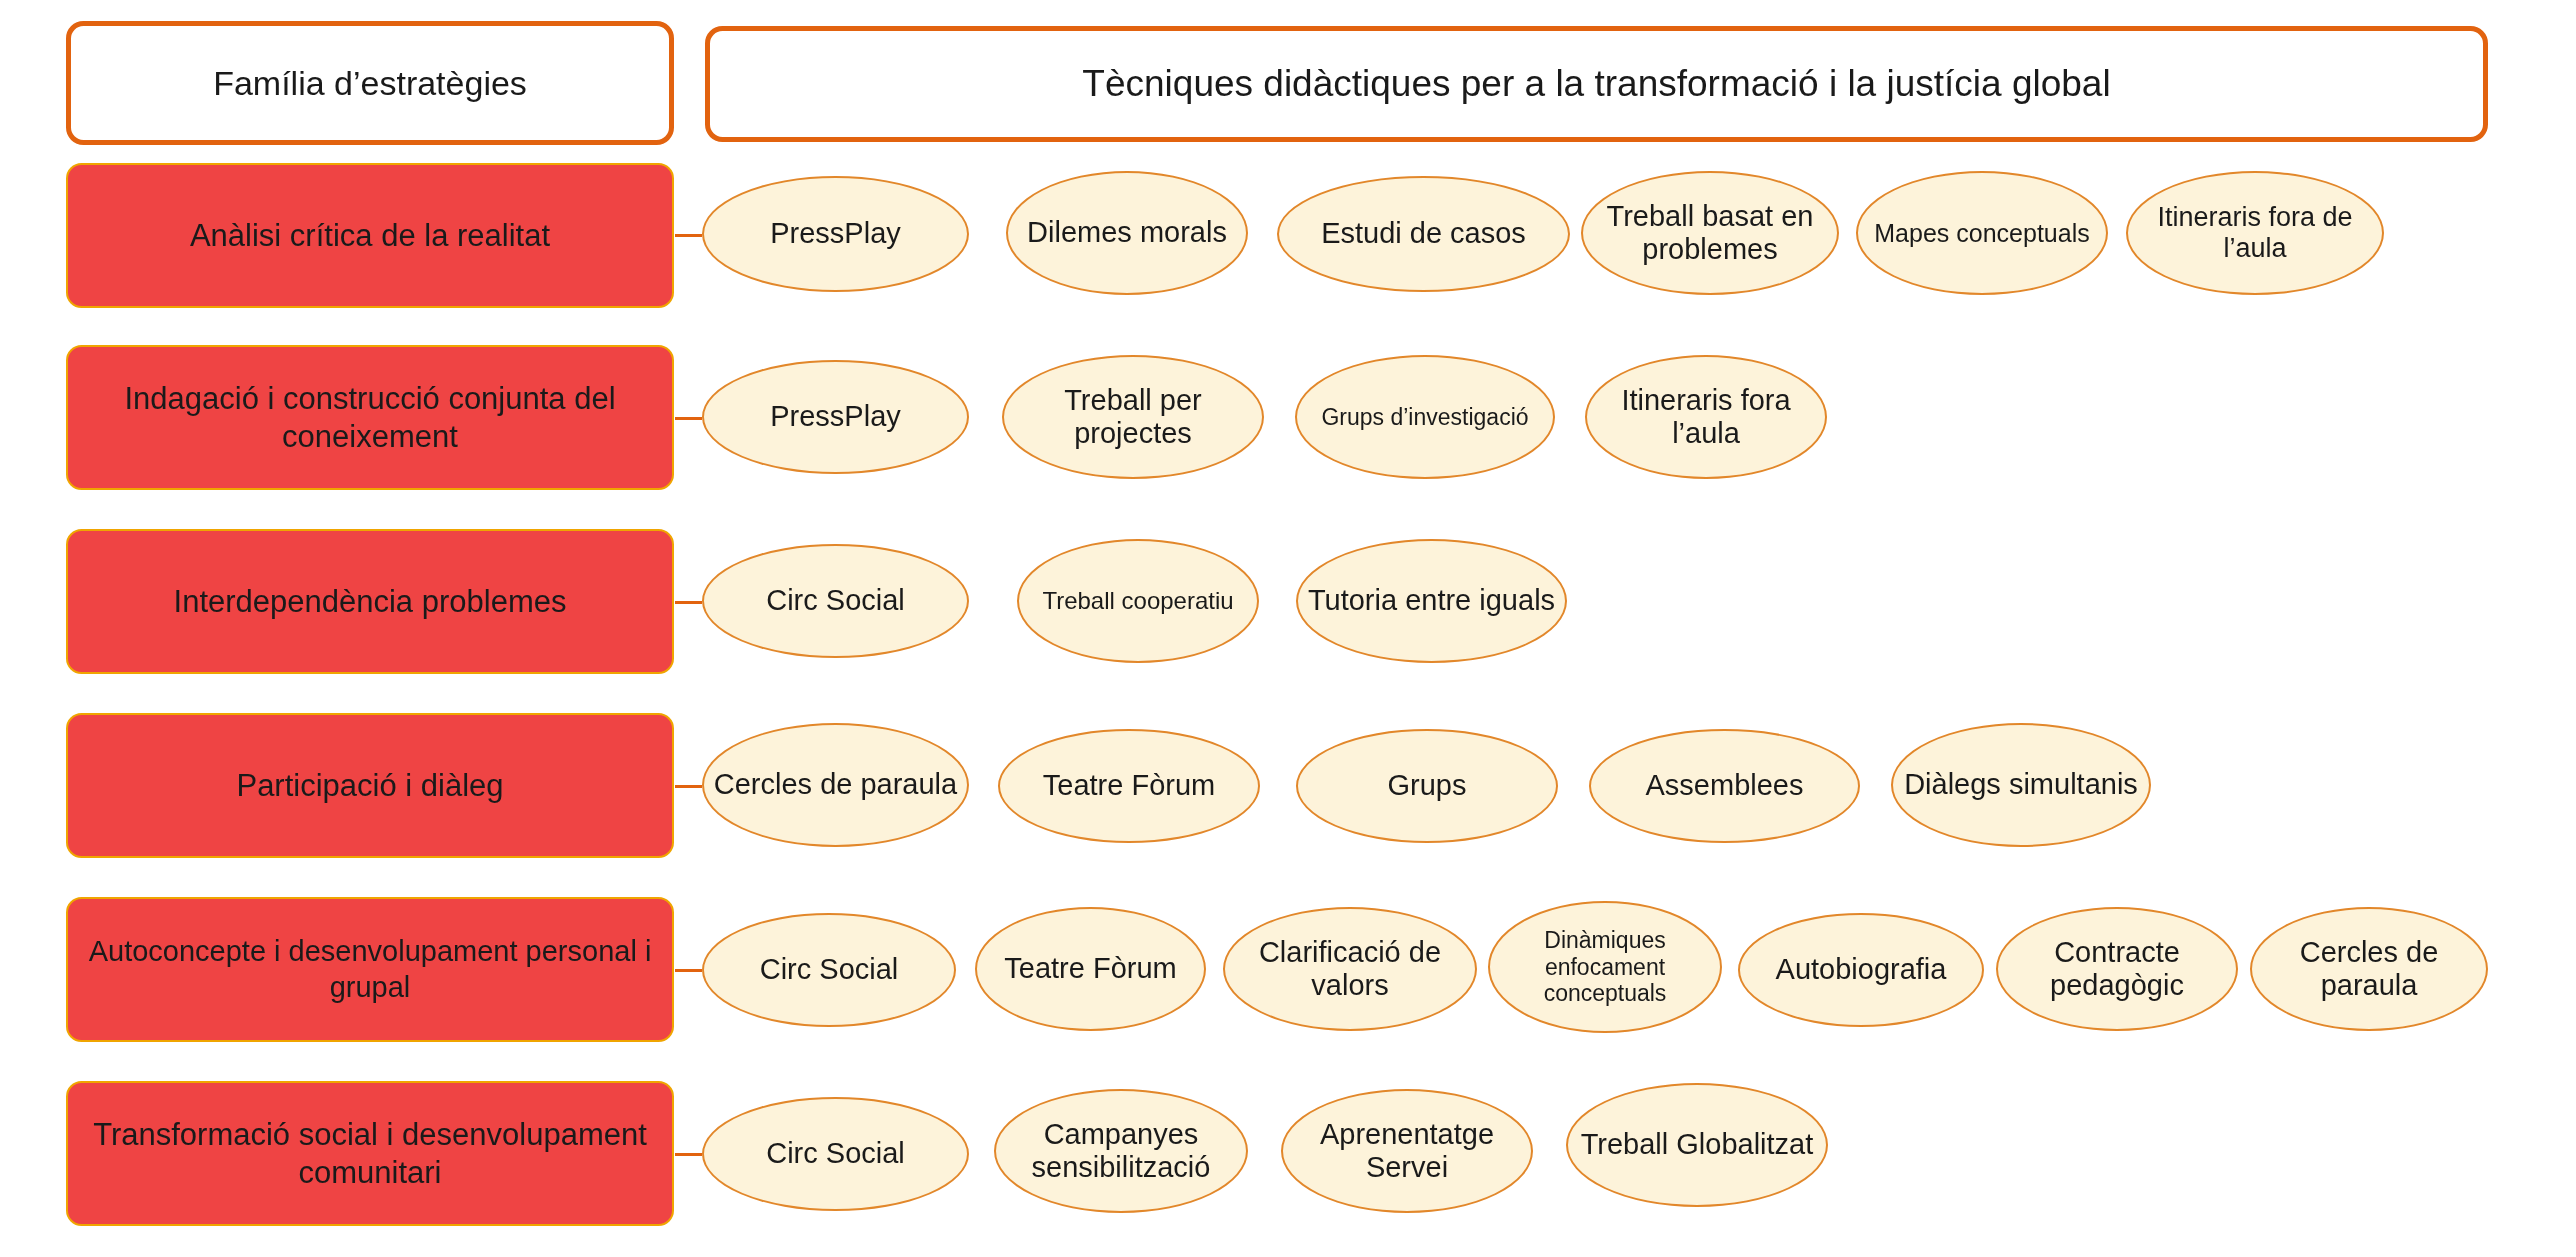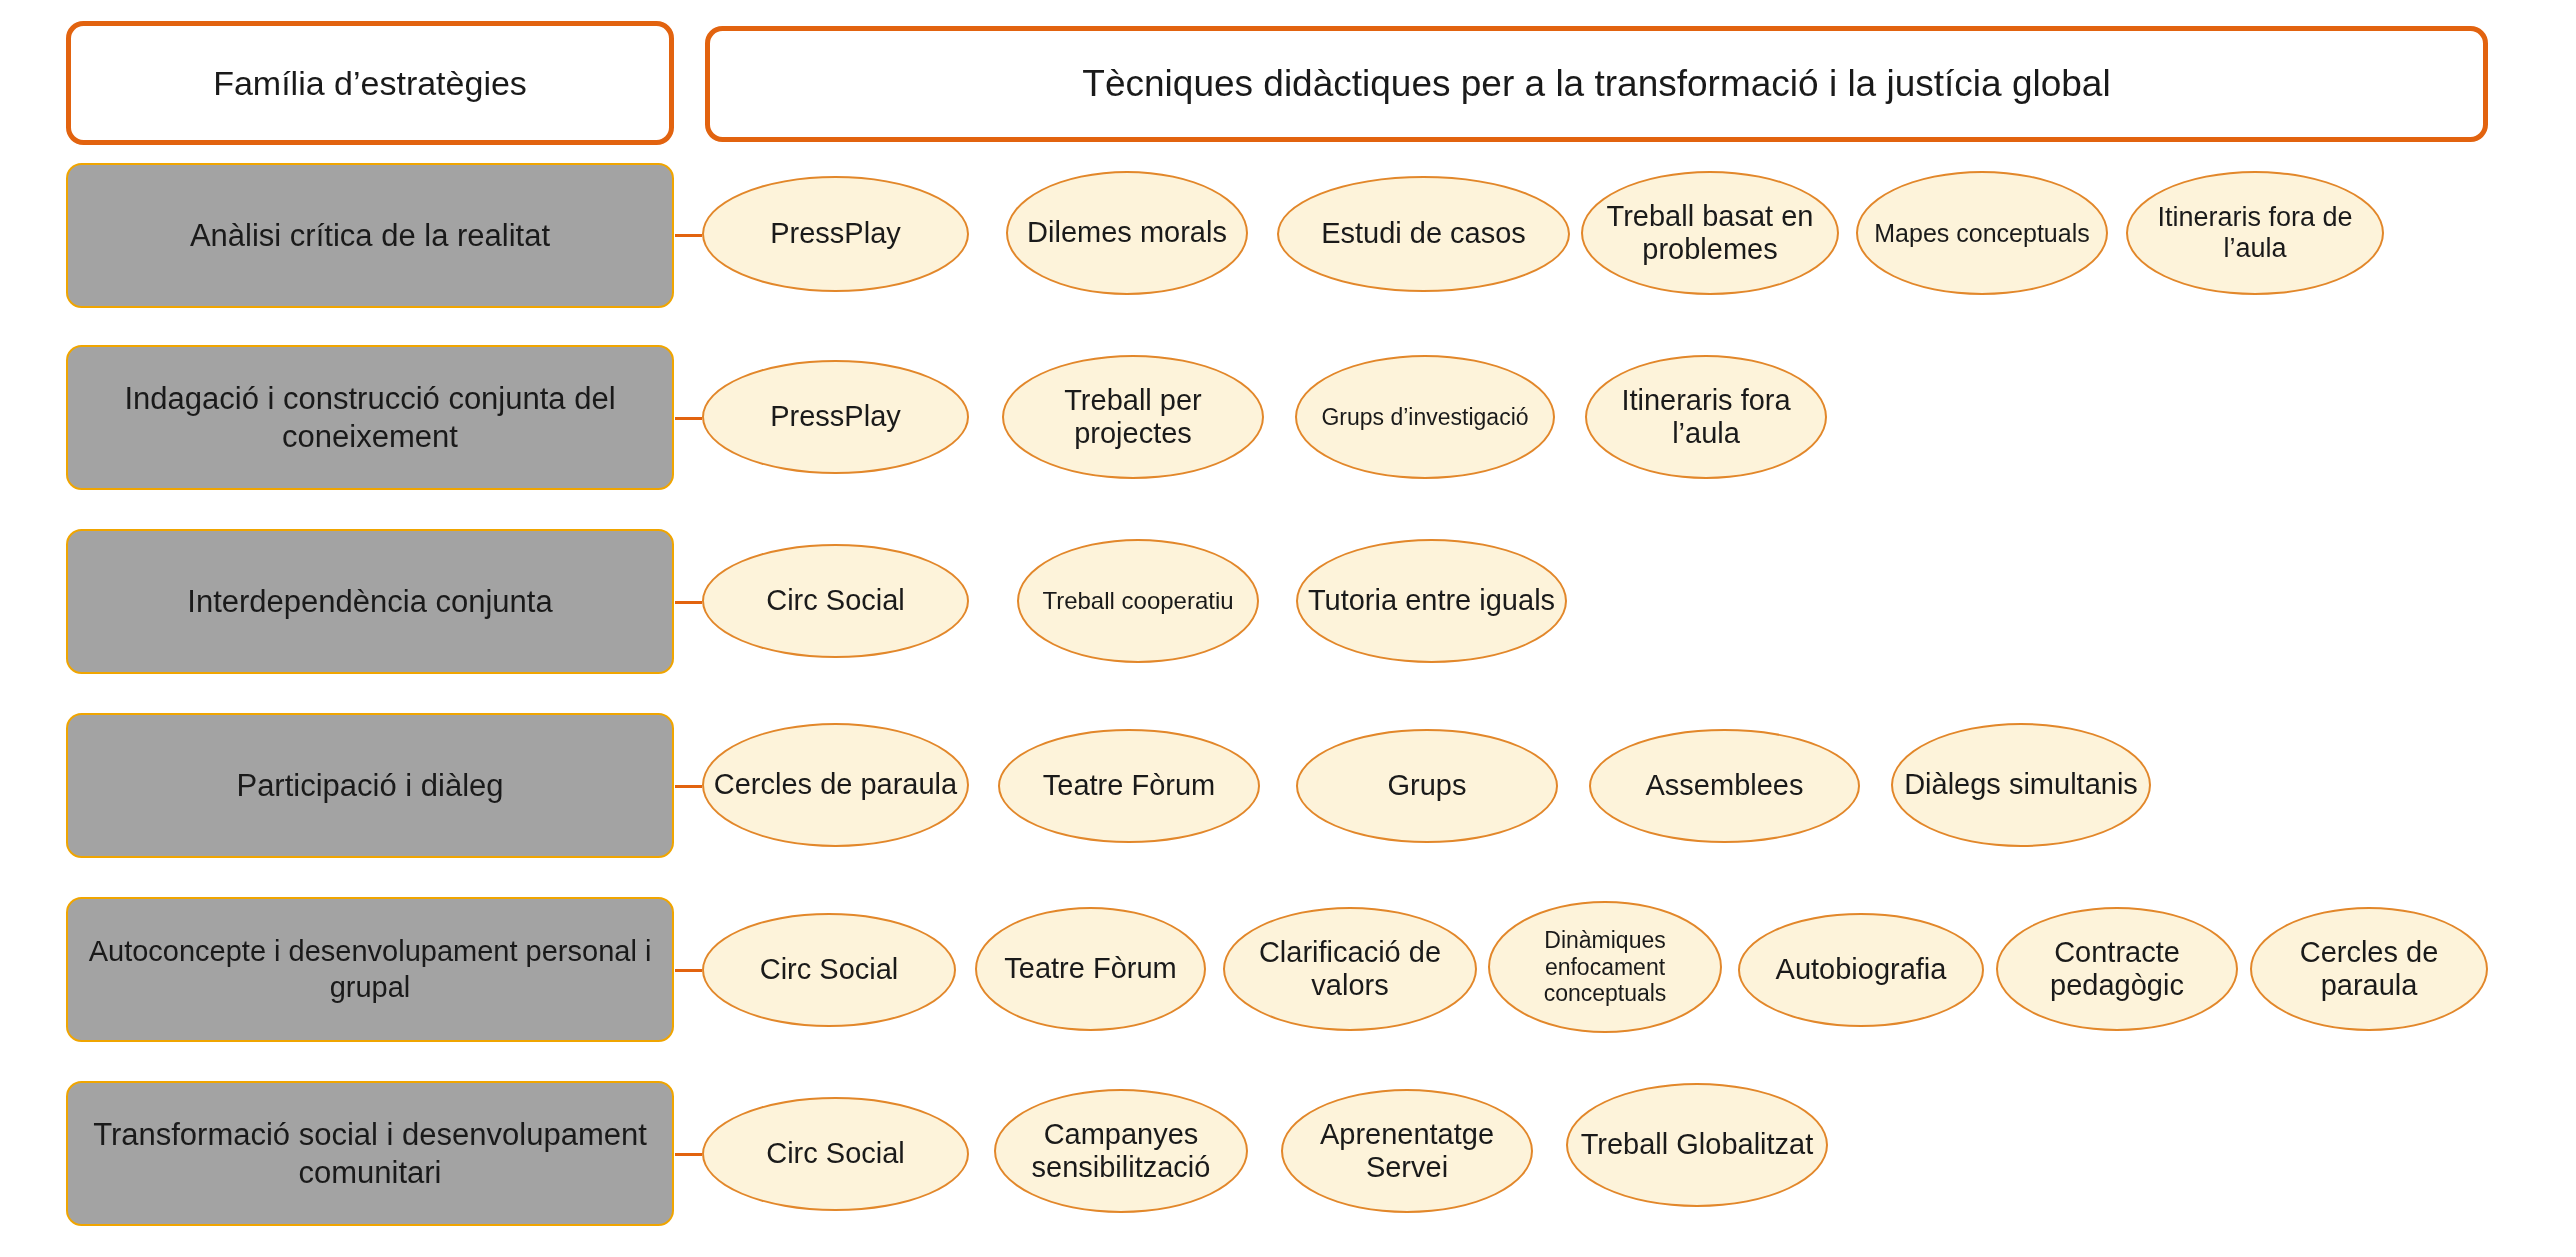--- a/index.html
+++ b/index.html
@@ -52,21 +52,21 @@
     top: 5px;
     width: 1783px;
     height: 116px;
     font-size: 37px;
   }
 
   
   .family-box {
     position: absolute;
     box-sizing: border-box;
-    background: #a3a3a3;
+    background: #ef4444;
     border: 2.9px solid #F0A500;
     border-radius: 15.5px;
     display: flex;
     align-items: center;
     justify-content: center;
     text-align: center;
     color: #1a1a1a;
     font-size: 31px;
     line-height: 1.22;
     padding: 3.9px 9.7px;
@@ -126,21 +126,21 @@
     <div class="family-box" style="top:345px; height:145px;">Indagació i construcció conjunta del coneixement</div>
     <div class="stub" style="top:417px; left:667px; width:27px;"></div>
 
     <div class="ellipse" style="left:694px; top:360px; width:267px; height:114px; font-size:29px;">PressPlay</div>
     <div class="ellipse" style="left:994px; top:355px; width:262px; height:124px; font-size:29px;">Treball per projectes</div>
     <div class="ellipse" style="left:1287px; top:355px; width:260px; height:124px; font-size:23px;">Grups d’investigació</div>
     <div class="ellipse" style="left:1577px; top:355px; width:242px; height:124px; font-size:29px;">Itineraris fora l’aula</div>
   </div>
 
   <div class="row">
-    <div class="family-box" style="top:529px; height:145px;">Interdependència conjunta</div>
+    <div class="family-box" style="top:529px; height:145px;">Interdependència problemes</div>
     <div class="stub" style="top:601px; left:667px; width:27px;"></div>
 
     <div class="ellipse" style="left:694px; top:544px; width:267px; height:114px; font-size:29px;">Circ Social</div>
     <div class="ellipse" style="left:1009px; top:539px; width:242px; height:124px; font-size:24px;">Treball cooperatiu</div>
     <div class="ellipse" style="left:1288px; top:539px; width:271px; height:124px; font-size:29px;">Tutoria entre iguals</div>
   </div>
 
   <div class="row">
     <div class="family-box" style="top:713px; height:145px;">Participació i diàleg</div>
     <div class="stub" style="top:785px; left:667px; width:27px;"></div>

